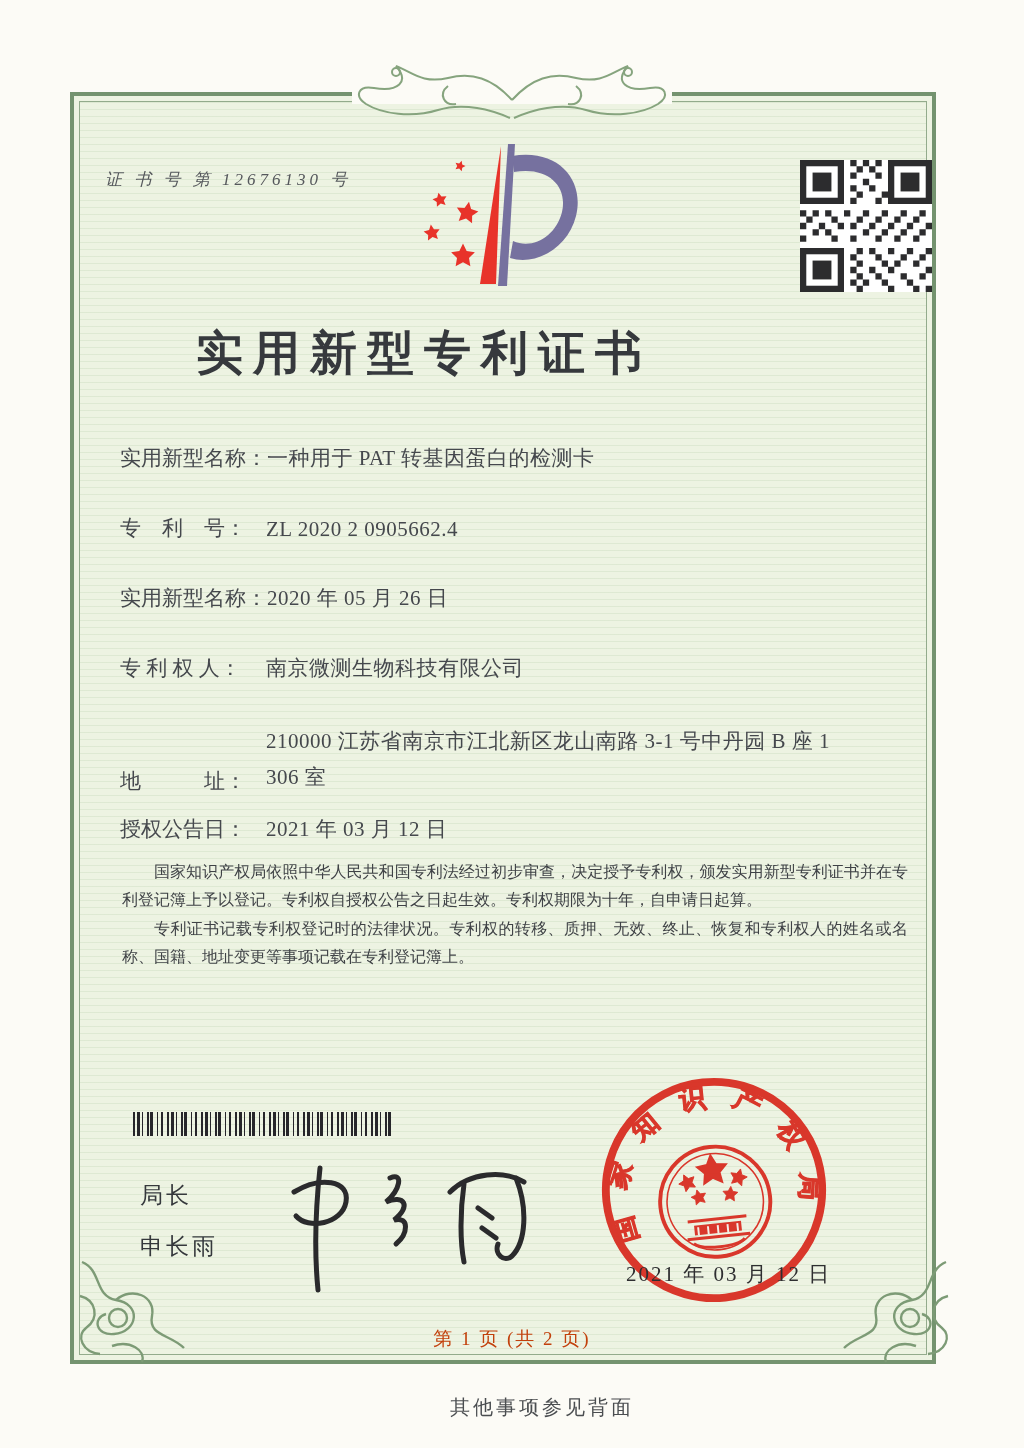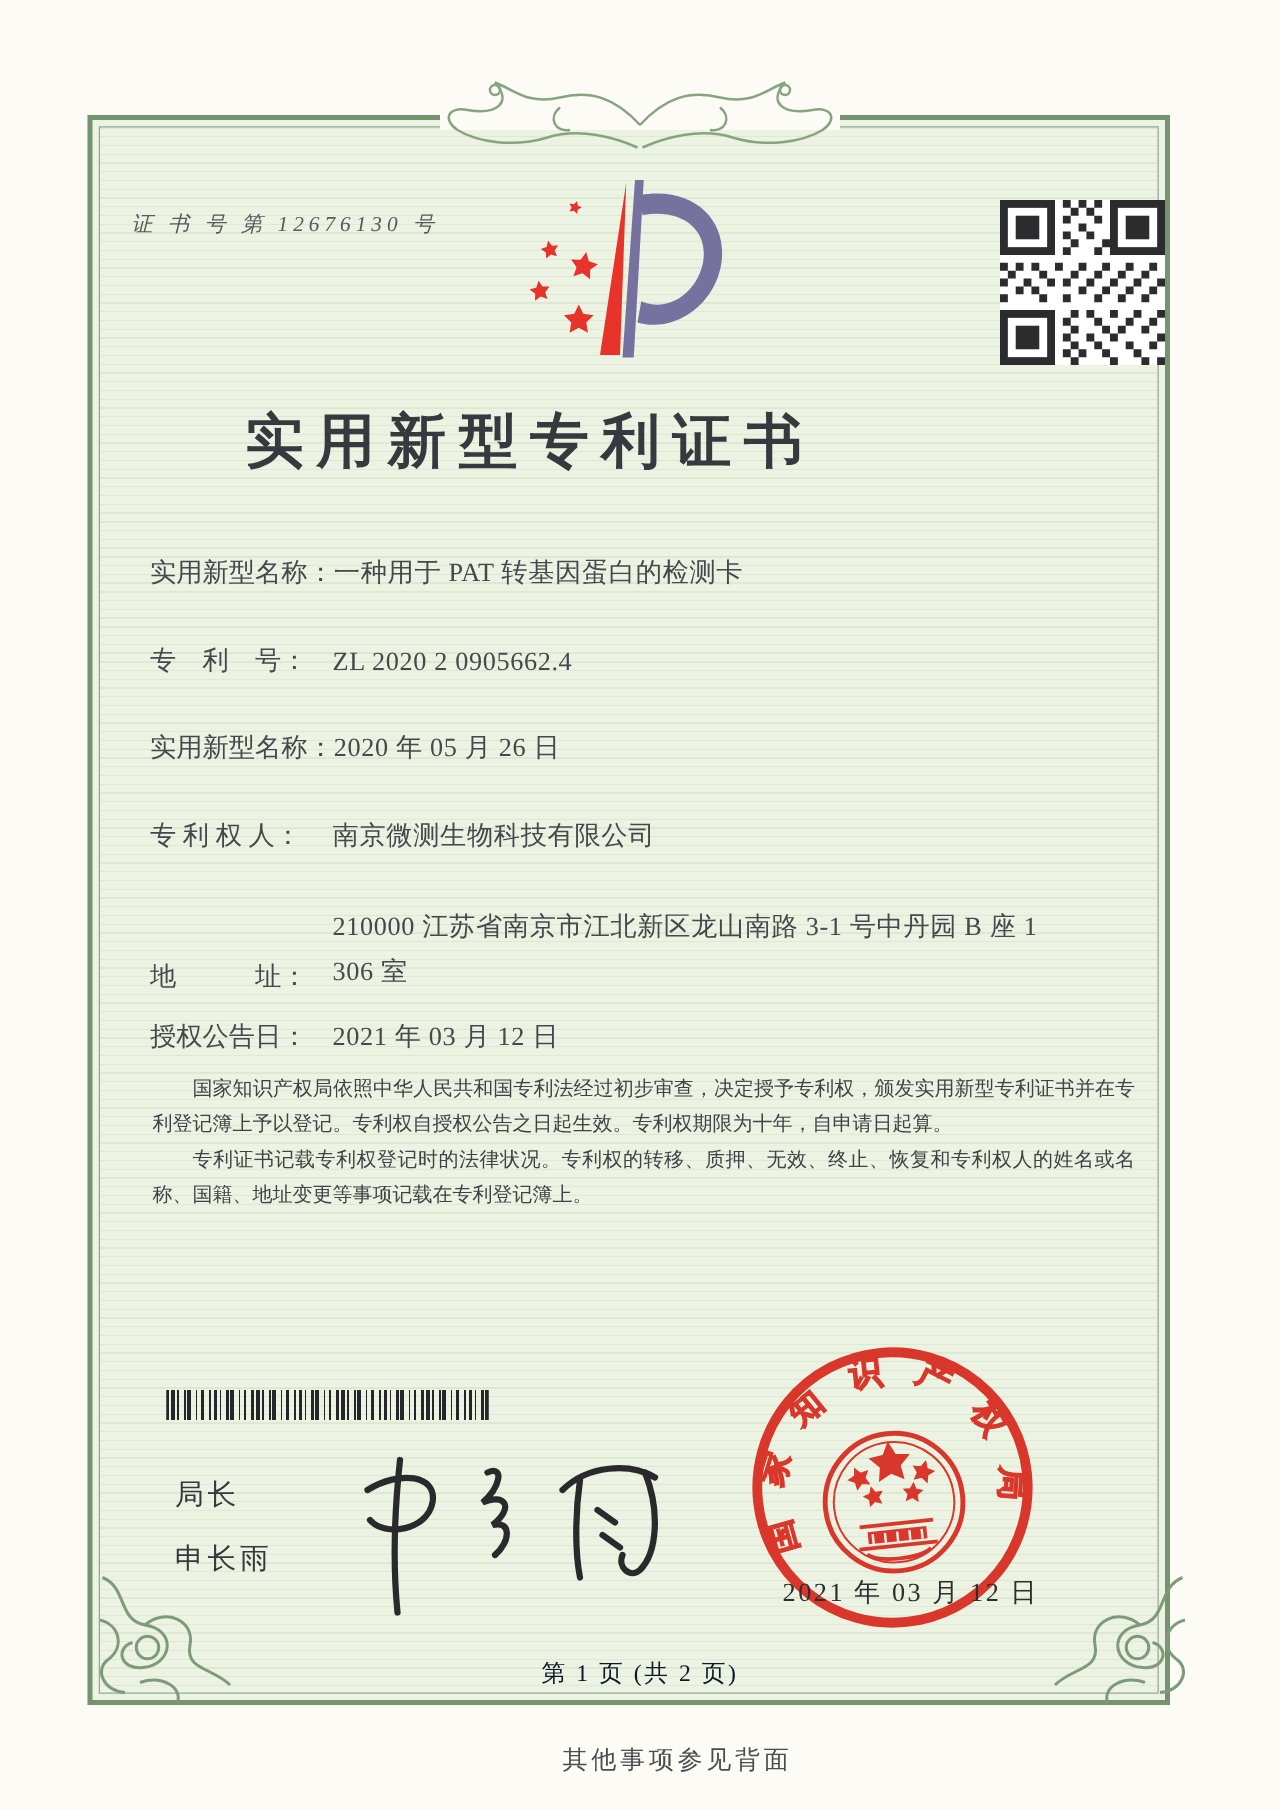--- a/index.html
+++ b/index.html
@@ -46,21 +46,21 @@
   
   .barcode{
     position:absolute;left:133px;top:1112px;width:258px;height:24px;
     background:repeating-linear-gradient(90deg,#26262a 0 2px,transparent 2px 4px,#26262a 4px 7px,transparent 7px 9px,#26262a 9px 10px,transparent 10px 14px,#26262a 14px 16px,transparent 16px 17px,#26262a 17px 20px,transparent 20px 24px,#26262a 24px 25px,transparent 25px 28px,#26262a 28px 30px,transparent 30px 34px);
   }
   .director{position:absolute;left:140px;top:1180px;font-size:23px;color:#35383c;letter-spacing:3px;}
   .director div{margin-bottom:20px;}
   .signature{position:absolute;left:272px;top:1150px;width:270px;height:155px;}
   .seal{position:absolute;left:596px;top:1072px;width:236px;height:236px;transform:rotate(-6deg);opacity:.92;}
   .seal-date{position:absolute;left:626px;top:1260px;font-size:21px;color:#2e2e30;letter-spacing:2px;}
-  .page-num{position:absolute;left:0;top:1326px;width:1024px;text-align:center;font-size:19px;color:#0f172a;letter-spacing:2px;}
+  .page-num{position:absolute;left:0;top:1326px;width:1024px;text-align:center;font-size:19px;color:#c2410c;letter-spacing:2px;}
   .back-note{position:absolute;left:0;top:1394px;width:1024px;text-align:center;font-size:20px;color:#4a4d50;letter-spacing:3px;padding-left:30px;}
 </style>
 </head>
 <body>
 
 <div class="frame">
   <div class="frame-inner"></div>
 </div>
 
 <svg class="flourish" style="left:352px;top:48px;" width="320" height="78" viewBox="0 0 320 78">

